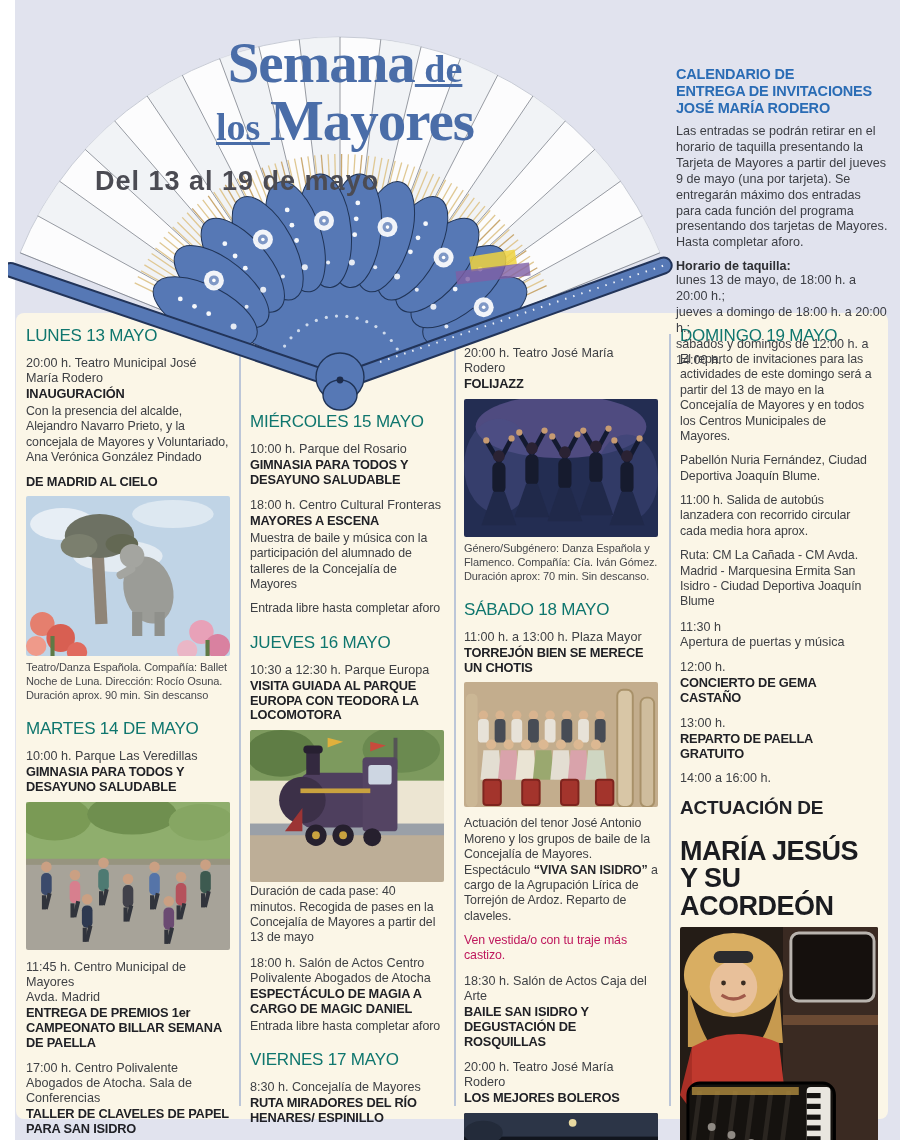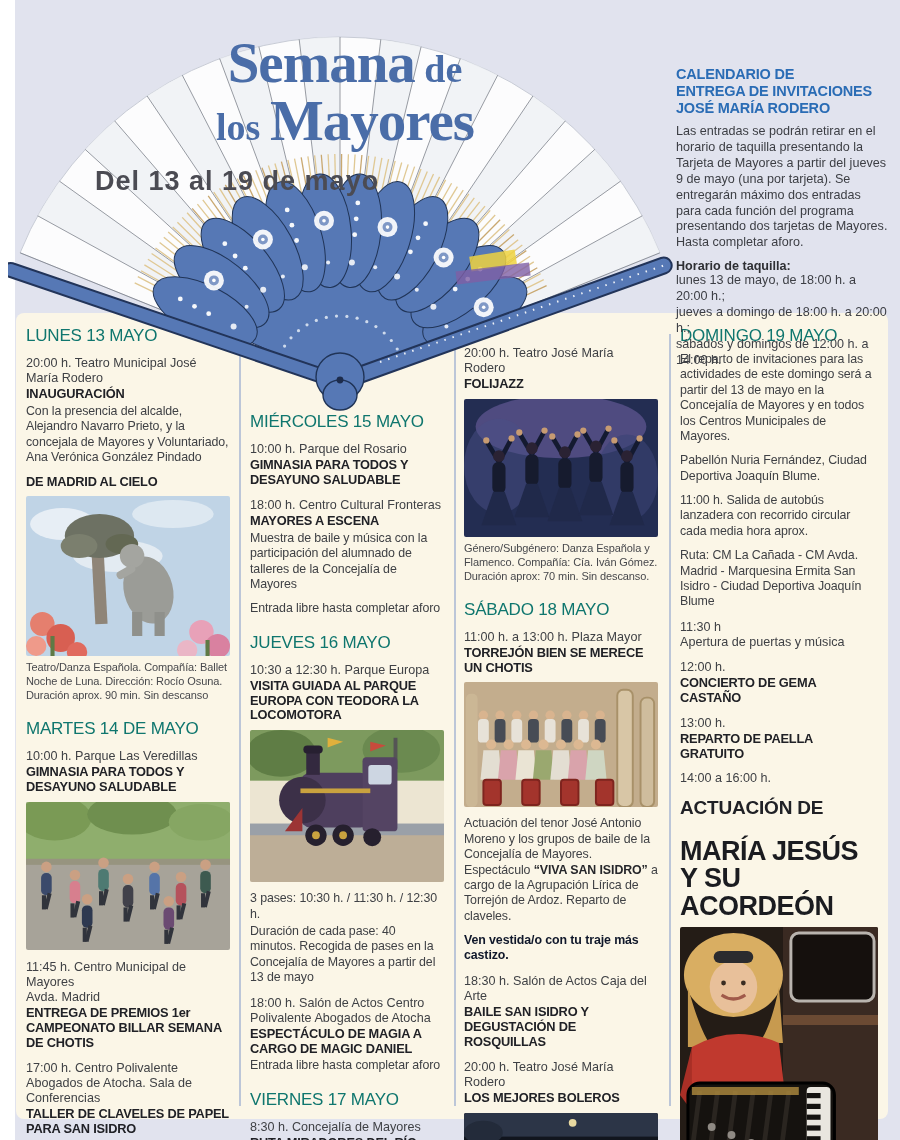--- a/index.html
+++ b/index.html
@@ -15,21 +15,21 @@
   .panel{position:absolute;left:16px;top:313px;width:872px;height:806px;background:#fbf6e7;border-radius:8px;z-index:1;}
   .divider{position:absolute;top:334px;height:772px;width:2px;background:#bcc6d8;z-index:2;}
   #div1{left:239px;} #div2{left:454px;} #div3{left:669px;}
 
   
   #fan{position:absolute;left:8px;top:15px;width:670px;height:400px;z-index:5;}
   .ptitle{position:absolute;left:95px;width:500px;text-align:center;z-index:6;
     font-family:"Liberation Serif","DejaVu Serif",serif;font-weight:bold;color:#4a6da8;line-height:1;}
   #title1{top:34px;} #title2{top:92px;}
   .ptitle .big{font-size:57px;letter-spacing:-1px;}
-  .ptitle .small{font-size:38px;}
+  .ptitle .small{font-size:38px;text-decoration:underline;}
   #subtitle{position:absolute;left:95px;width:500px;top:166px;text-align:left;z-index:6;
     font-size:27px;font-weight:bold;color:#4b4b53;letter-spacing:1px;}
 
   
   #calendar{position:absolute;left:676px;top:66px;width:212px;z-index:4;}
   #calendar h3{margin:0 0 7px 0;font-size:14.5px;line-height:1.18;color:#2a6cb5;white-space:pre-line;letter-spacing:-0.2px;}
   #calendar .cbody{font-size:12.6px;line-height:1.26;color:#3c3e44;}
   #calendar .clabel{font-size:12.6px;font-weight:bold;color:#2e2f33;margin-top:8px;}
   #calendar .csched{font-size:12.6px;line-height:1.26;color:#3c3e44;white-space:pre-line;}
 
@@ -38,21 +38,21 @@
   #col1{left:26px;width:204px;}
   #col2{left:250px;width:194px;padding-top:86px;}
   #col3{left:464px;width:194px;padding-top:20px;}
   #col4{left:680px;width:198px;}
   .col > :first-child{margin-top:0;}
   .day{font-size:17px;font-weight:normal;color:#0f766e;margin:16px 0 6px 0;letter-spacing:-0.2px;}
   .meta{font-size:12.6px;color:#3f4145;line-height:1.2;margin-top:10px;white-space:pre-line;}
   .evtitle{font-size:12.8px;font-weight:bold;color:#202126;line-height:1.16;letter-spacing:-0.2px;margin-top:1px;}
   .body{font-size:12.4px;color:#3f4145;line-height:1.24;margin-top:2px;letter-spacing:-0.1px;}
   .body.para{margin-top:9px;}
-  .body.boldnote{font-weight:bold;color:#0f172a;margin-top:9px;}
+  .body.boldnote{font-weight:normal;color:#be185d;margin-top:9px;}
   .body .b{font-weight:bold;color:#26272b;}
   .caption{font-size:11px;color:#47484c;line-height:1.26;margin-top:5px;letter-spacing:-0.1px;}
   .photo{width:100%;margin-top:7px;border-radius:2px;overflow:hidden;line-height:0;}
   .photo svg{width:100%;height:100%;display:block;}
   .big1{font-size:19px;font-weight:bold;color:#202126;letter-spacing:-0.2px;margin-top:10px;}
   .big2{font-size:27px;font-weight:bold;color:#1b1c20;line-height:1.02;letter-spacing:-0.5px;white-space:pre-line;margin-top:19px;}
 </style>
 </head>
 <body>
 
@@ -352,21 +352,21 @@
         <rect x="27.8" y="62" width="2" height="7" fill="#31343c"></rect>
         <rect x="30.6" y="61" width="2" height="8" fill="#31343c" transform="rotate(14 31.6 61)"></rect>
         <circle cx="70" cy="49" r="2.6" fill="#caa083"></circle>
         <rect x="67.4" y="52" width="5.2" height="11" rx="2.4" fill="#6b4a72"></rect>
         <rect x="67.8" y="63" width="2" height="7" fill="#31343c"></rect>
         <rect x="70.6" y="62" width="2" height="8" fill="#31343c" transform="rotate(14 71.6 62)"></rect>
       </svg>
     </div>
     <div class="meta">11:45 h. Centro Municipal de Mayores
 Avda. Madrid</div>
-    <div class="evtitle">ENTREGA DE PREMIOS 1er CAMPEONATO BILLAR SEMANA DE CHOTIS</div>
+    <div class="evtitle">ENTREGA DE PREMIOS 1er CAMPEONATO BILLAR SEMANA DE PAELLA</div>
     <div class="meta">17:00 h. Centro Polivalente Abogados de Atocha. Sala de Conferencias</div>
     <div class="evtitle">TALLER DE CLAVELES DE PAPEL PARA SAN ISIDRO</div>
     <div class="body">30 plazas. Inscripciones a partir del 9 de mayo en la Concejalía de Mayores, tel. 91 656 65 14 o en mayores@ayto-torrejon.es</div>
   </div>
 <div class="col" id="col2">
     <div class="day">MIÉRCOLES 15 MAYO</div>
     <div class="meta">10:00 h. Parque del Rosario</div>
     <div class="evtitle">GIMNASIA PARA TODOS Y DESAYUNO SALUDABLE</div>
     <div class="meta">18:00 h. Centro Cultural Fronteras</div>
     <div class="evtitle">MAYORES A ESCENA</div>
@@ -394,21 +394,20 @@
         <rect x="61" y="18" width="12" height="10" rx="1.5" fill="#cdd6e2"></rect>
         <rect x="26" y="30" width="36" height="2.4" fill="#c9a23f"></rect>
         <path d="M18 52 L27 40 L27 52 Z" fill="#9c3434"></path>
         <circle cx="34" cy="54" r="5.5" fill="#26202e"></circle>
         <circle cx="48" cy="54" r="5.5" fill="#26202e"></circle>
         <circle cx="63" cy="55" r="4.6" fill="#26202e"></circle>
         <circle cx="34" cy="54" r="2" fill="#c9a23f"></circle>
         <circle cx="48" cy="54" r="2" fill="#c9a23f"></circle>
       </svg>
     </div>
-    <div class="body para">3 pases: 10:30 h. / 11:30 h. / 12:30 h.</div>
     <div class="body">Duración de cada pase: 40 minutos. Recogida de pases en la Concejalía de Mayores a partir del 13 de mayo</div>
     <div class="meta">18:00 h. Salón de Actos Centro Polivalente Abogados de Atocha</div>
     <div class="evtitle">ESPECTÁCULO DE MAGIA A CARGO DE MAGIC DANIEL</div>
     <div class="body">Entrada libre hasta completar aforo</div>
     <div class="day">VIERNES 17 MAYO</div>
     <div class="meta">8:30 h. Concejalía de Mayores</div>
     <div class="evtitle">RUTA MIRADORES DEL RÍO HENARES/ ESPINILLO</div>
   </div>
 <div class="col" id="col3">
     <div class="meta">20:00 h. Teatro José María Rodero</div>

